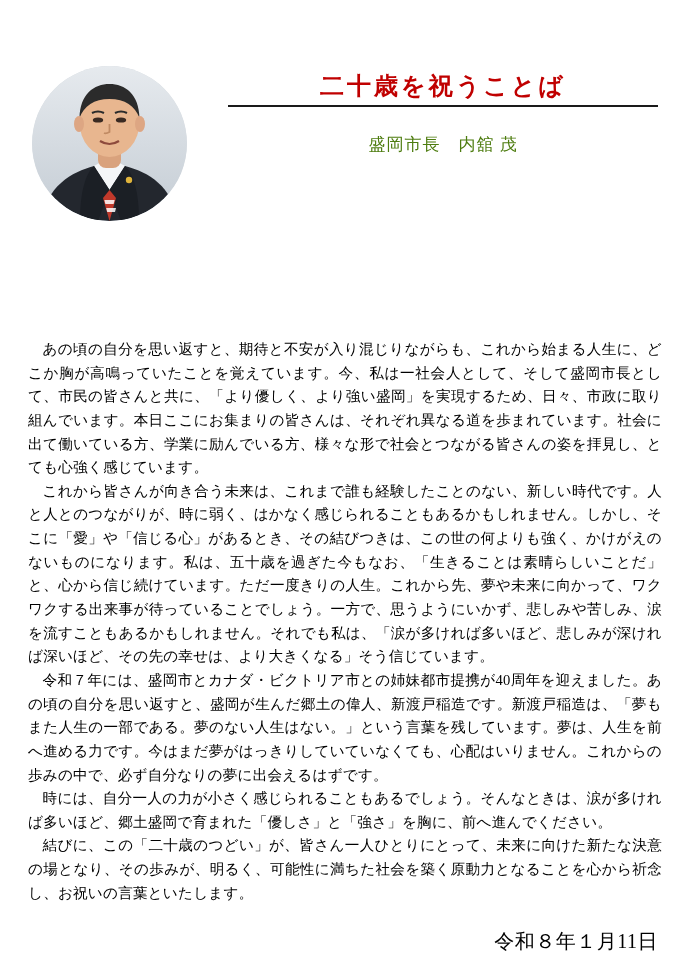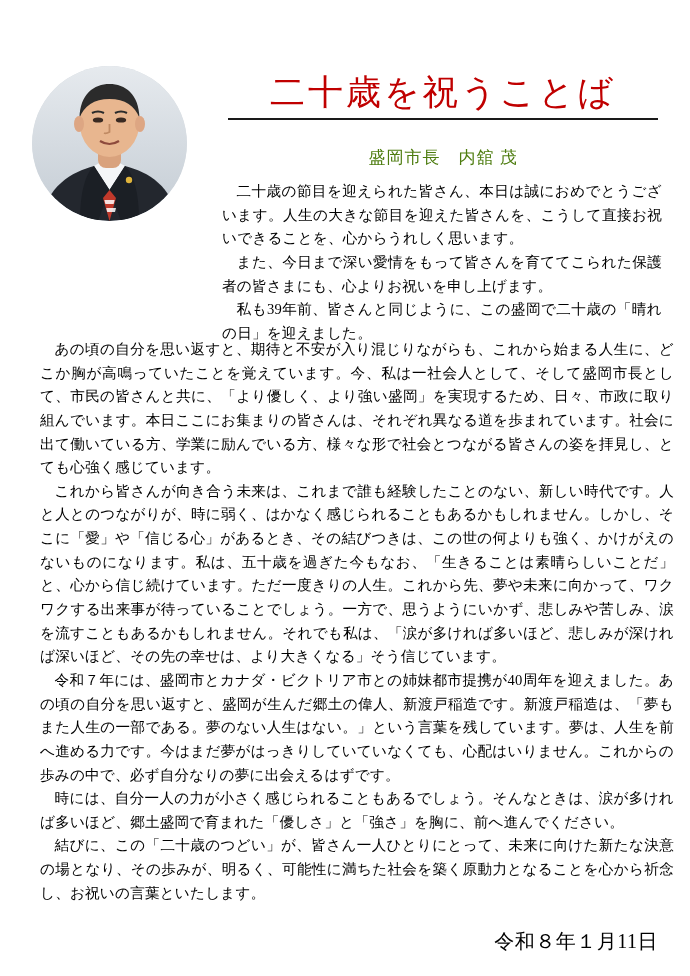--- a/index.html
+++ b/index.html
@@ -40,22 +40,22 @@
   }
 
   .title-block {
     position: absolute;
     left: 228px;
     top: 72px;
     width: 430px;
   }
   .doc-title {
     font-family: "Liberation Serif", "DejaVu Serif", serif;
-    font-size: 35px;
-    font-weight: normal;
+    font-size: 24px;
+    font-weight: bold;
     color: #c00000;
     letter-spacing: 3px;
     text-align: center;
     line-height: 1.2;
     white-space: nowrap;
   }
   .title-rule {
     margin-top: 4px;
     height: 0;
     border-top: 2px solid #1a1a1a;
@@ -70,21 +70,21 @@
 
   
   .body-upper {
     position: absolute;
     left: 222px;
     top: 180px;
     width: 440px;
   }
   .body-lower {
     position: absolute;
-    left: 40px;
+    left: 28px;
     top: 338px;
     width: 634px;
   }
   p {
     margin: 0;
     font-size: 14.6px;
     line-height: 1.62;
     text-align: justify;
     text-justify: inter-ideograph;
     letter-spacing: 0.2px;
@@ -155,25 +155,20 @@
       </svg>
     </div>
 
     <div class="title-block">
       <div class="doc-title">二十歳を祝うことば</div>
       <div class="title-rule"></div>
       <div class="author">盛岡市長　内舘 茂</div>
     </div>
   </div>
 
-  <div class="body-upper">
-    <p class="indent">二十歳の節目を迎えられた皆さん、本日は誠におめでとうございます。人生の大きな節目を迎えた皆さんを、こうして直接お祝いできることを、心からうれしく思います。</p>
-    <p class="indent">また、今日まで深い愛情をもって皆さんを育ててこられた保護者の皆さまにも、心よりお祝いを申し上げます。</p>
-    <p class="indent">私も39年前、皆さんと同じように、この盛岡で二十歳の「晴れの日」を迎えました。</p>
-  </div>
 
   <div class="body-lower">
     <p class="indent">あの頃の自分を思い返すと、期待と不安が入り混じりながらも、これから始まる人生に、どこか胸が高鳴っていたことを覚えています。今、私は一社会人として、そして盛岡市長として、市民の皆さんと共に、「より優しく、より強い盛岡」を実現するため、日々、市政に取り組んでいます。本日ここにお集まりの皆さんは、それぞれ異なる道を歩まれています。社会に出て働いている方、学業に励んでいる方、様々な形で社会とつながる皆さんの姿を拝見し、とても心強く感じています。</p>
     <p class="indent">これから皆さんが向き合う未来は、これまで誰も経験したことのない、新しい時代です。人と人とのつながりが、時に弱く、はかなく感じられることもあるかもしれません。しかし、そこに「愛」や「信じる心」があるとき、その結びつきは、この世の何よりも強く、かけがえのないものになります。私は、五十歳を過ぎた今もなお、「生きることは素晴らしいことだ」と、心から信じ続けています。ただ一度きりの人生。これから先、夢や未来に向かって、ワクワクする出来事が待っていることでしょう。一方で、思うようにいかず、悲しみや苦しみ、涙を流すこともあるかもしれません。それでも私は、「涙が多ければ多いほど、悲しみが深ければ深いほど、その先の幸せは、より大きくなる」そう信じています。</p>
     <p class="indent">令和７年には、盛岡市とカナダ・ビクトリア市との姉妹都市提携が40周年を迎えました。あの頃の自分を思い返すと、盛岡が生んだ郷土の偉人、新渡戸稲造です。新渡戸稲造は、「夢もまた人生の一部である。夢のない人生はない。」という言葉を残しています。夢は、人生を前へ進める力です。今はまだ夢がはっきりしていていなくても、心配はいりません。これからの歩みの中で、必ず自分なりの夢に出会えるはずです。</p>
     <p class="indent">時には、自分一人の力が小さく感じられることもあるでしょう。そんなときは、涙が多ければ多いほど、郷土盛岡で育まれた「優しさ」と「強さ」を胸に、前へ進んでください。</p>
     <p class="indent">結びに、この「二十歳のつどい」が、皆さん一人ひとりにとって、未来に向けた新たな決意の場となり、その歩みが、明るく、可能性に満ちた社会を築く原動力となることを心から祈念し、お祝いの言葉といたします。</p>
   </div>
 
   <div class="sig-date">令和８年１月11日</div>

